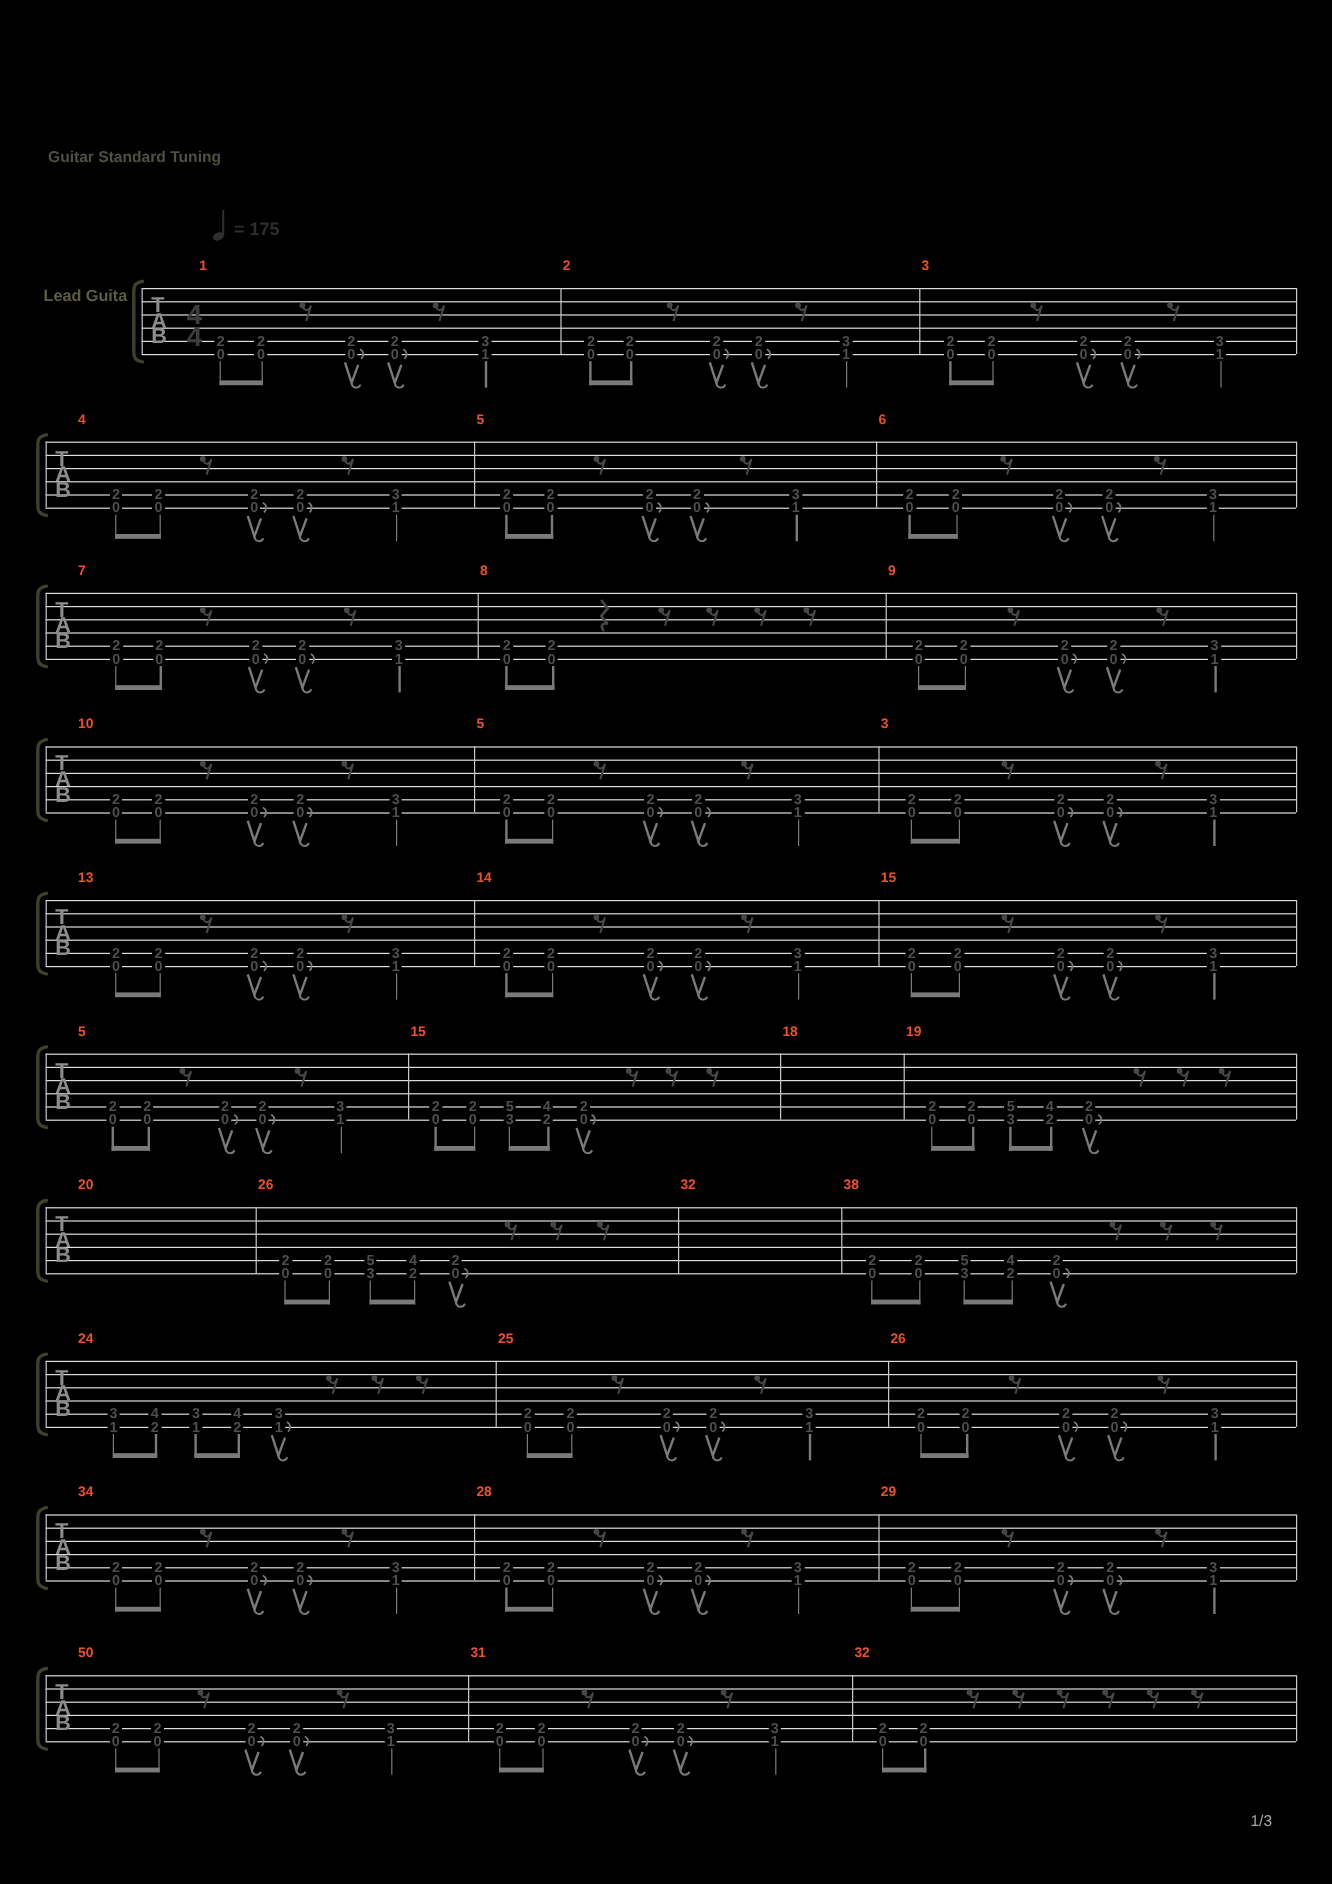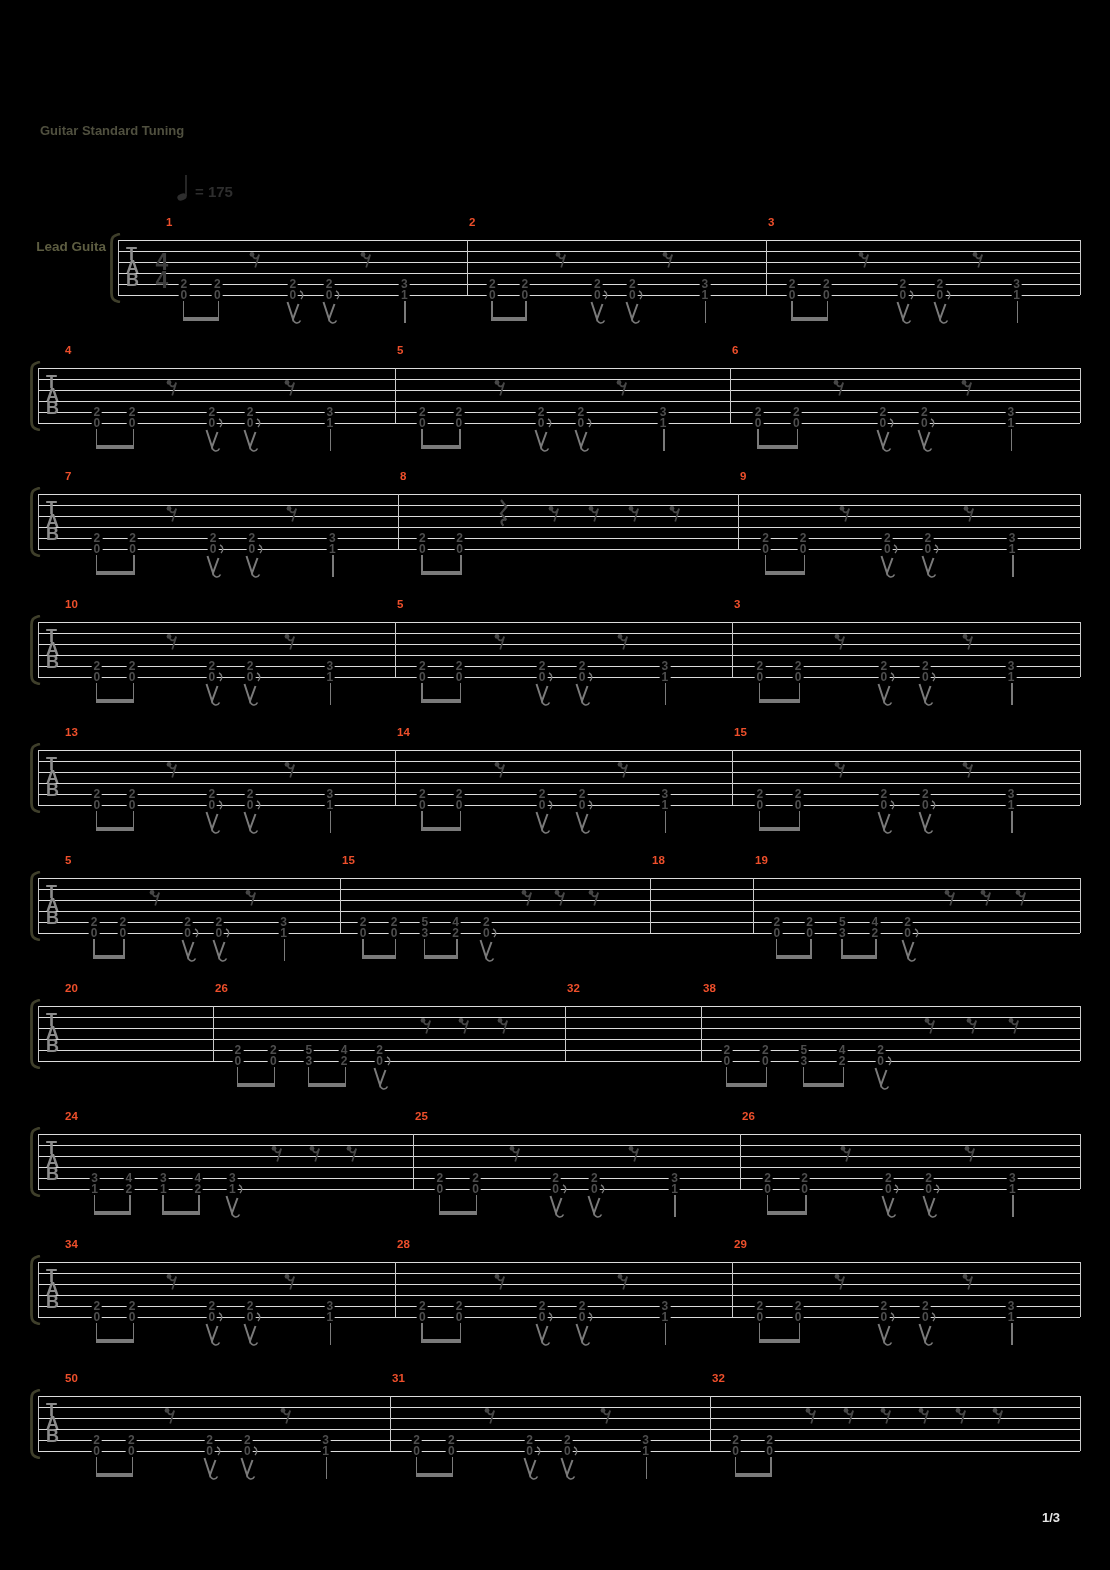--- a/index.html
+++ b/index.html
@@ -1605,14 +1605,14 @@
         </svg>
       </div>
       <div class="abs" style="left: 992.4px; top: 1407px;">
         <svg width="12" height="18" viewBox="0 0 12 18">
   <circle cx="3" cy="3.4" r="2.4" fill="#474747"></circle>
   <path d="M3.6,5.2 C5.5,8.6 8.6,8.2 10.2,3.6 L6.2,16.5" stroke="#474747" stroke-width="1.7" fill="none"></path>
         </svg>
       </div>
       <div class="abs" style="left: 1080px; top: 1396px; width: 1px; height: 55px; background: rgb(201, 201, 201);"></div>
     </div>
-  <div class="abs" id="pagenum" style="color: #e5e5e5; font-weight: bold;">1/3</div>
+  <div class="abs" id="pagenum" style="color: #a3a3a3;">1/3</div>
 </div>
 
 </body></html>

